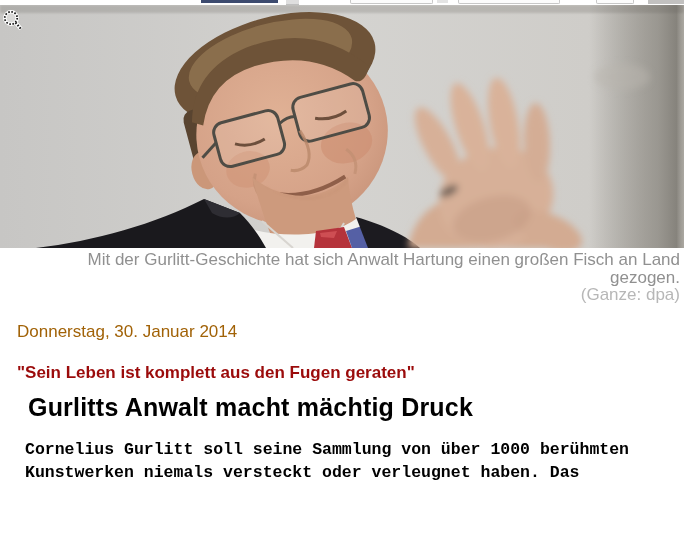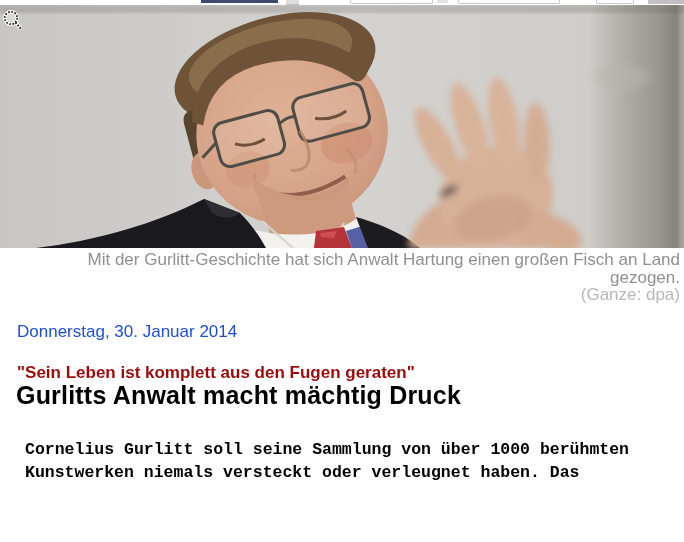--- a/index.html
+++ b/index.html
@@ -22,21 +22,21 @@
   .photo-wrap{position:absolute;left:0;top:5px;width:684px;height:243px;z-index:1;}
   .photo-wrap svg{display:block;}
   .zoom-cursor{position:absolute;left:2px;top:9px;z-index:6;}
   
   .caption-block{
     position:absolute;left:0;top:251px;width:650px;padding:0 4px 0 30px;
     text-align:right;color:#909090;font-size:17px;line-height:17.5px;z-index:2;
   }
   .caption-credit{display:block;color:#b7b7b7;}
   
-  .art-date{position:absolute;left:17px;top:322px;font-size:17px;color:#1d4ed8;}
+  .art-date{position:absolute;left:17px;top:322px;font-size:17px;color:#a16207;}
   .art-kicker{position:absolute;left:17px;top:363px;font-size:17px;font-weight:bold;color:#9b0b0b;}
   .art-headline{position:absolute;left:16px;top:381px;font-size:25px;font-weight:bold;color:#000;letter-spacing:0.2px;}
   .art-lead{
     position:absolute;left:17px;top:430px;max-width:610px;
     font-size:16.5px;font-weight:bold;color:#000;line-height:23px;
   }
 </style>
 </head>
 <body>
 
@@ -147,16 +147,16 @@
     </svg>
   </div>
 
   <div class="caption-block">
     <span>Mit der Gurlitt-Geschichte hat sich Anwalt Hartung einen großen Fisch an Land gezogen.</span>
     <span class="caption-credit">(Ganze: dpa)</span>
   </div>
 
   <div class="art-date">Donnerstag, 30. Januar 2014</div>
   <div class="art-kicker">"Sein Leben ist komplett aus den Fugen geraten"</div>
-  <h1 class="art-headline" style="margin:0;">Gurlitts Anwalt macht mächtig Druck</h1>
+  <h1 class="art-headline" style="margin:12px;">Gurlitts Anwalt macht mächtig Druck</h1>
   <p class="art-lead" style="margin:8px;font-family:Liberation Mono, monospace;">Cornelius Gurlitt soll seine Sammlung von über 1000 berühmten Kunstwerken niemals versteckt oder verleugnet haben. Das Ganze sei ein deutsches Problem - nämlich das der Verdrängung, meint Gurlitts Anwalts, der jetzt zu einem großen Schlag ausholt.</p>
 
 </div>
 
 </body></html>

